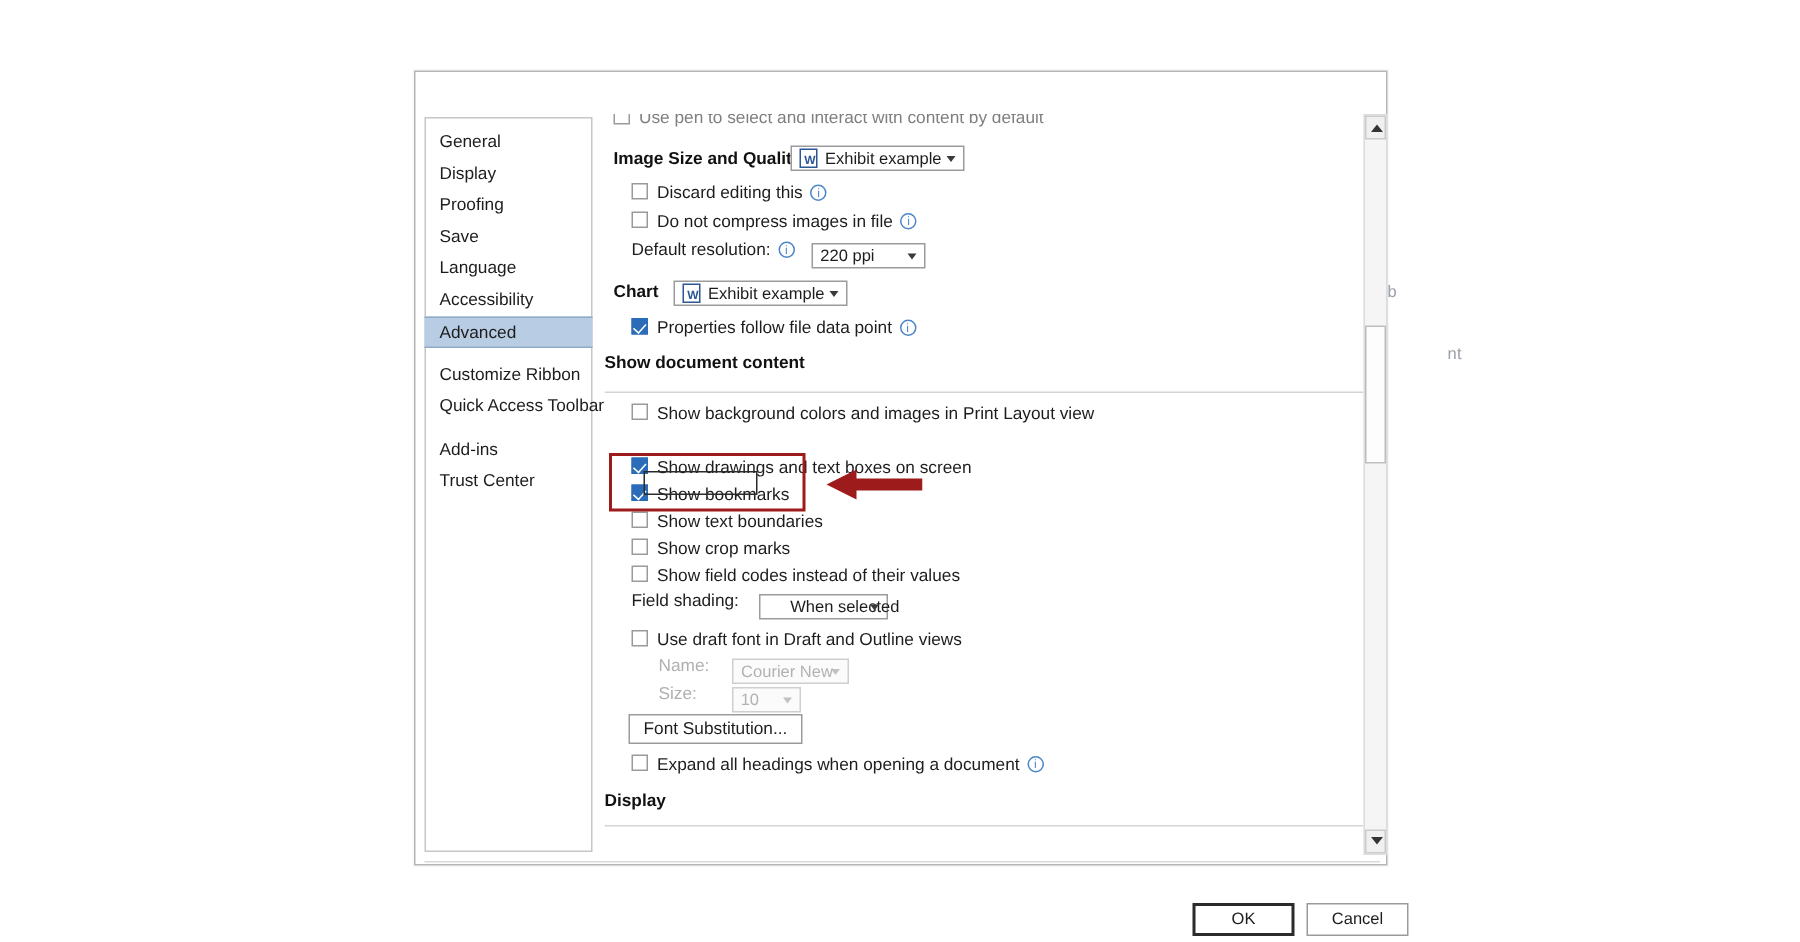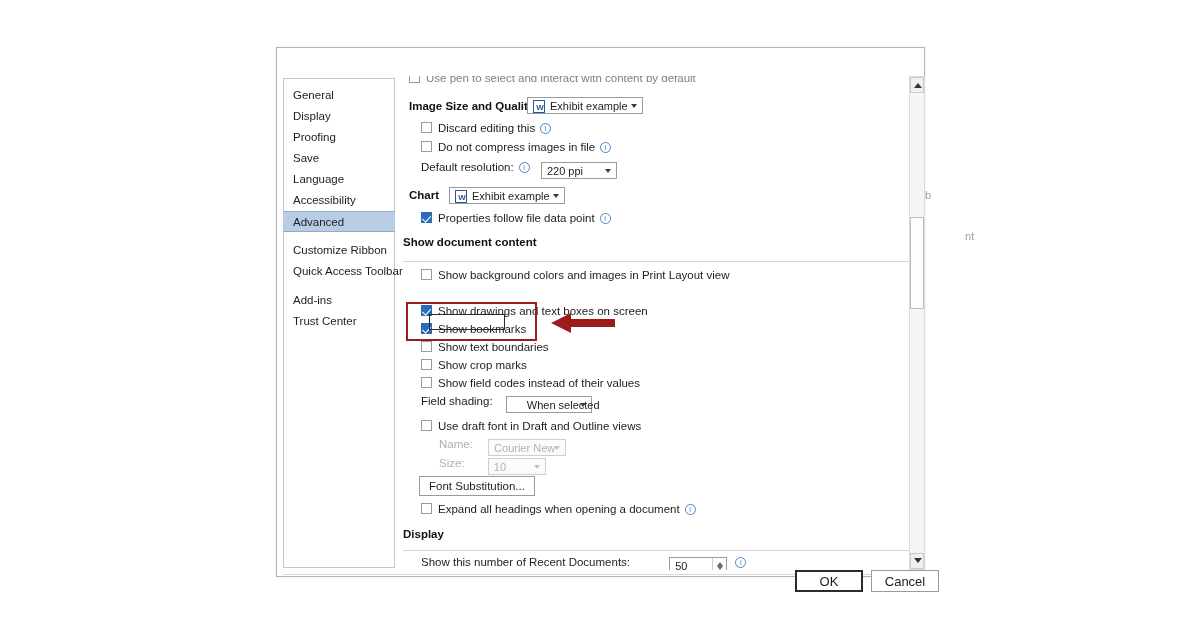--- a/index.html
+++ b/index.html
@@ -139,22 +139,22 @@
   .sb-up .tri { top: 5px; border-bottom: 5px solid #333; }
   .sb-down .tri { bottom: 5px; border-top: 5px solid #333; }
   .sb-thumb {
     position: absolute; left: 0; top: 140px; width: 14px; height: 92px;
     background: #fdfdfd; border: 1px solid #bdbdbd;
   }
 
   
   .footer-sep { position: absolute; left: 6px; top: 526px; width: 637px; height: 1px; background: #d9d9d9; }
   .btn {
-    position: absolute; top: 522px; width: 68px; height: 22px; background: #fff;
-    border: 1px solid #9b9b9b; font-size: 13px; color: #1d1d1d;
+    position: absolute; top: 554px; width: 68px; height: 22px; background: #fff;
+    border: 1px solid #9b9b9b; font-size: 11px; color: #1d1d1d;
     display: flex; align-items: center; justify-content: center; text-align: right;
   }
   .btn-ok { left: 518px; border: 2px solid #2b2b2b; }
   .btn-cancel { left: 594px; }
 
   
   .red-box {
     position: absolute; left: 406px; top: 302px; width: 131px; height: 39px;
     border: 2px solid #9e1b1b; background: transparent;
   }
@@ -266,48 +266,37 @@
 
       <div class="row" style="left:36px; top:362px; color:#b0b0b0;">
         <span>Name:</span>
         <span class="combo disabled" style="width:78px; margin-left:12px;">
           <span>Courier New</span>
           <span class="arw"></span>
         </span>
       </div>
       <div class="row" style="left:36px; top:381px; color:#b0b0b0;">
         <span>Size:</span>
-        <span class="combo disabled" style="width:58px; margin-left:20px;">
+        <span class="combo disabled" style="width:46px; margin-left:20px;">
           <span>10</span>
           <span class="arw"></span>
         </span>
       </div>
 
       <div class="row" style="left:16px; top:400px;">
         <span class="btn-sub">Font Substitution...</span>
       </div>
 
       <div class="row" style="left:18px; top:427px;">
         <span class="cb"></span><span>Expand all headings when opening a document</span><span class="info">i</span>
       </div>
 
       <div class="row sect-head" style="left:0px; top:452px;">Display</div>
       <div class="hr" style="top:474px;"></div>
 
-      <div class="row" style="left:18px; top:480px;">
-        <span>Show this number of Recent Documents:</span>
-        <span class="spin" style="margin-left:36px;">
-          <span>50</span>
-          <span class="sbtns">
-            <span class="su"></span>
-            <span class="sd"></span>
-          </span>
-        </span>
-        <span class="info">i</span>
-      </div>
     </div>
 
     <div class="sbar">
       <div class="sb-arrow sb-up">
           <span class="tri"></span>
         </div>
       <div class="sb-thumb"></div>
       <div class="sb-arrow sb-down">
           <span class="tri"></span>
         </div>

